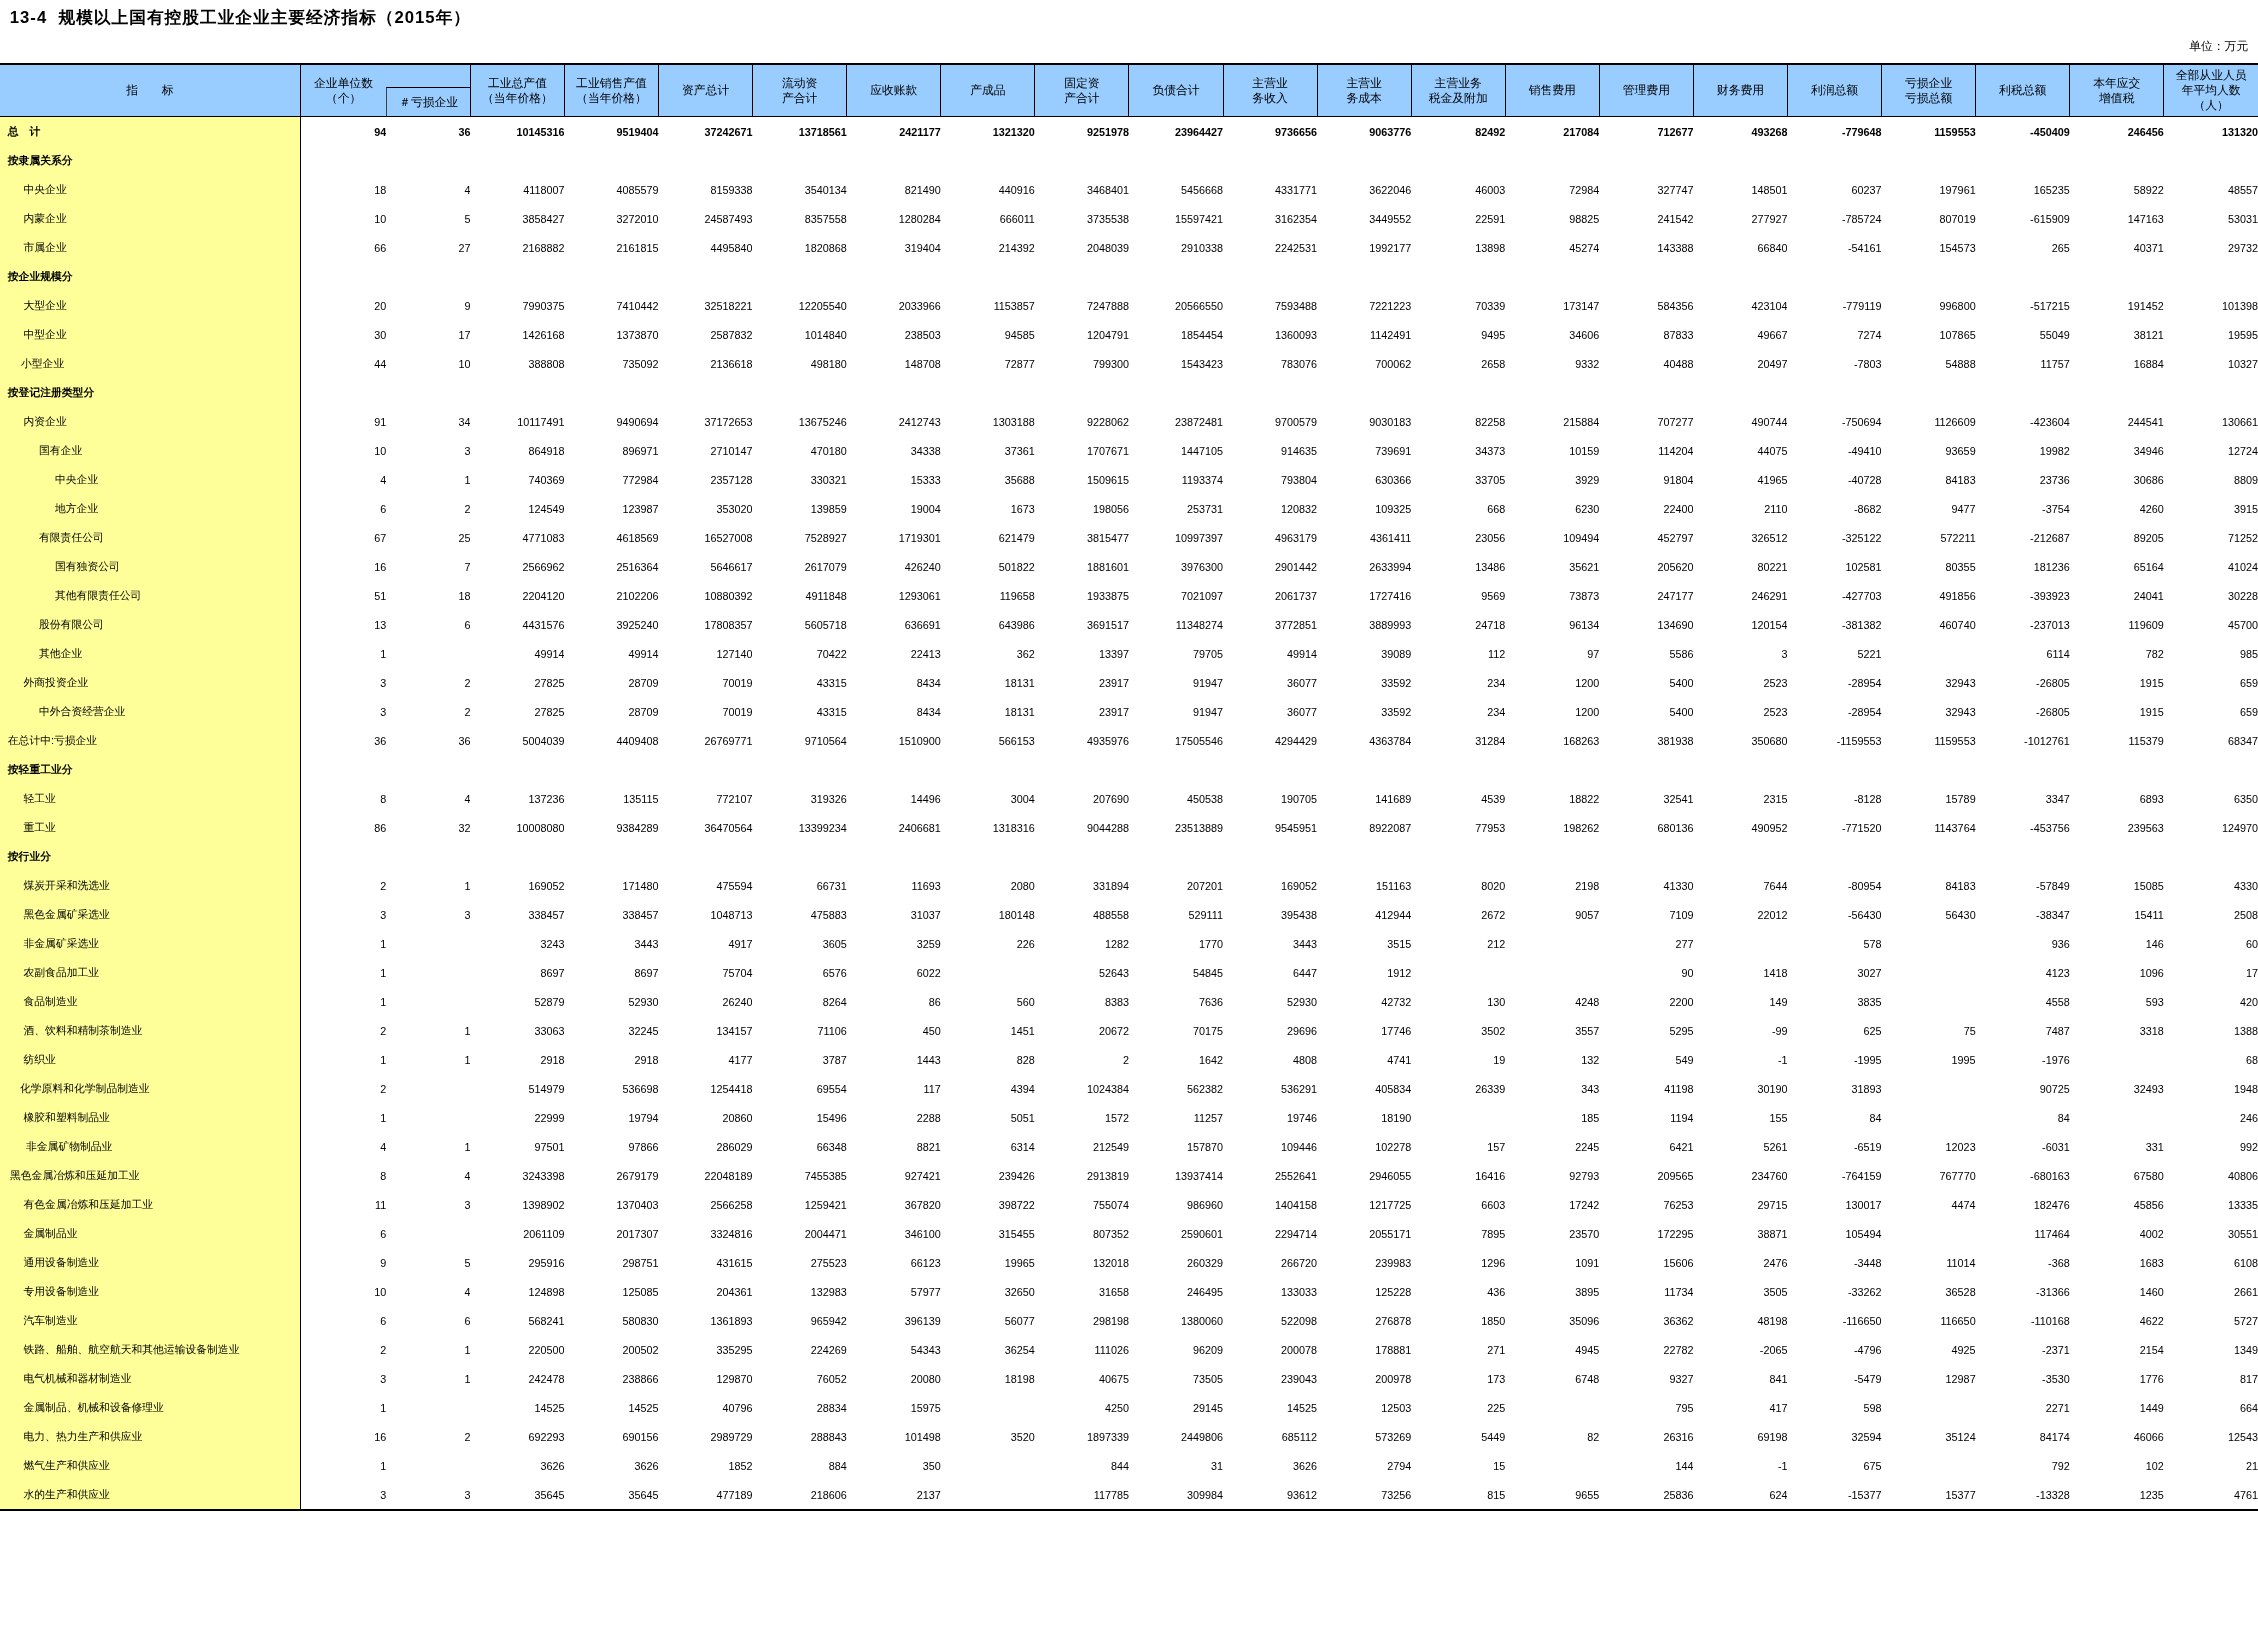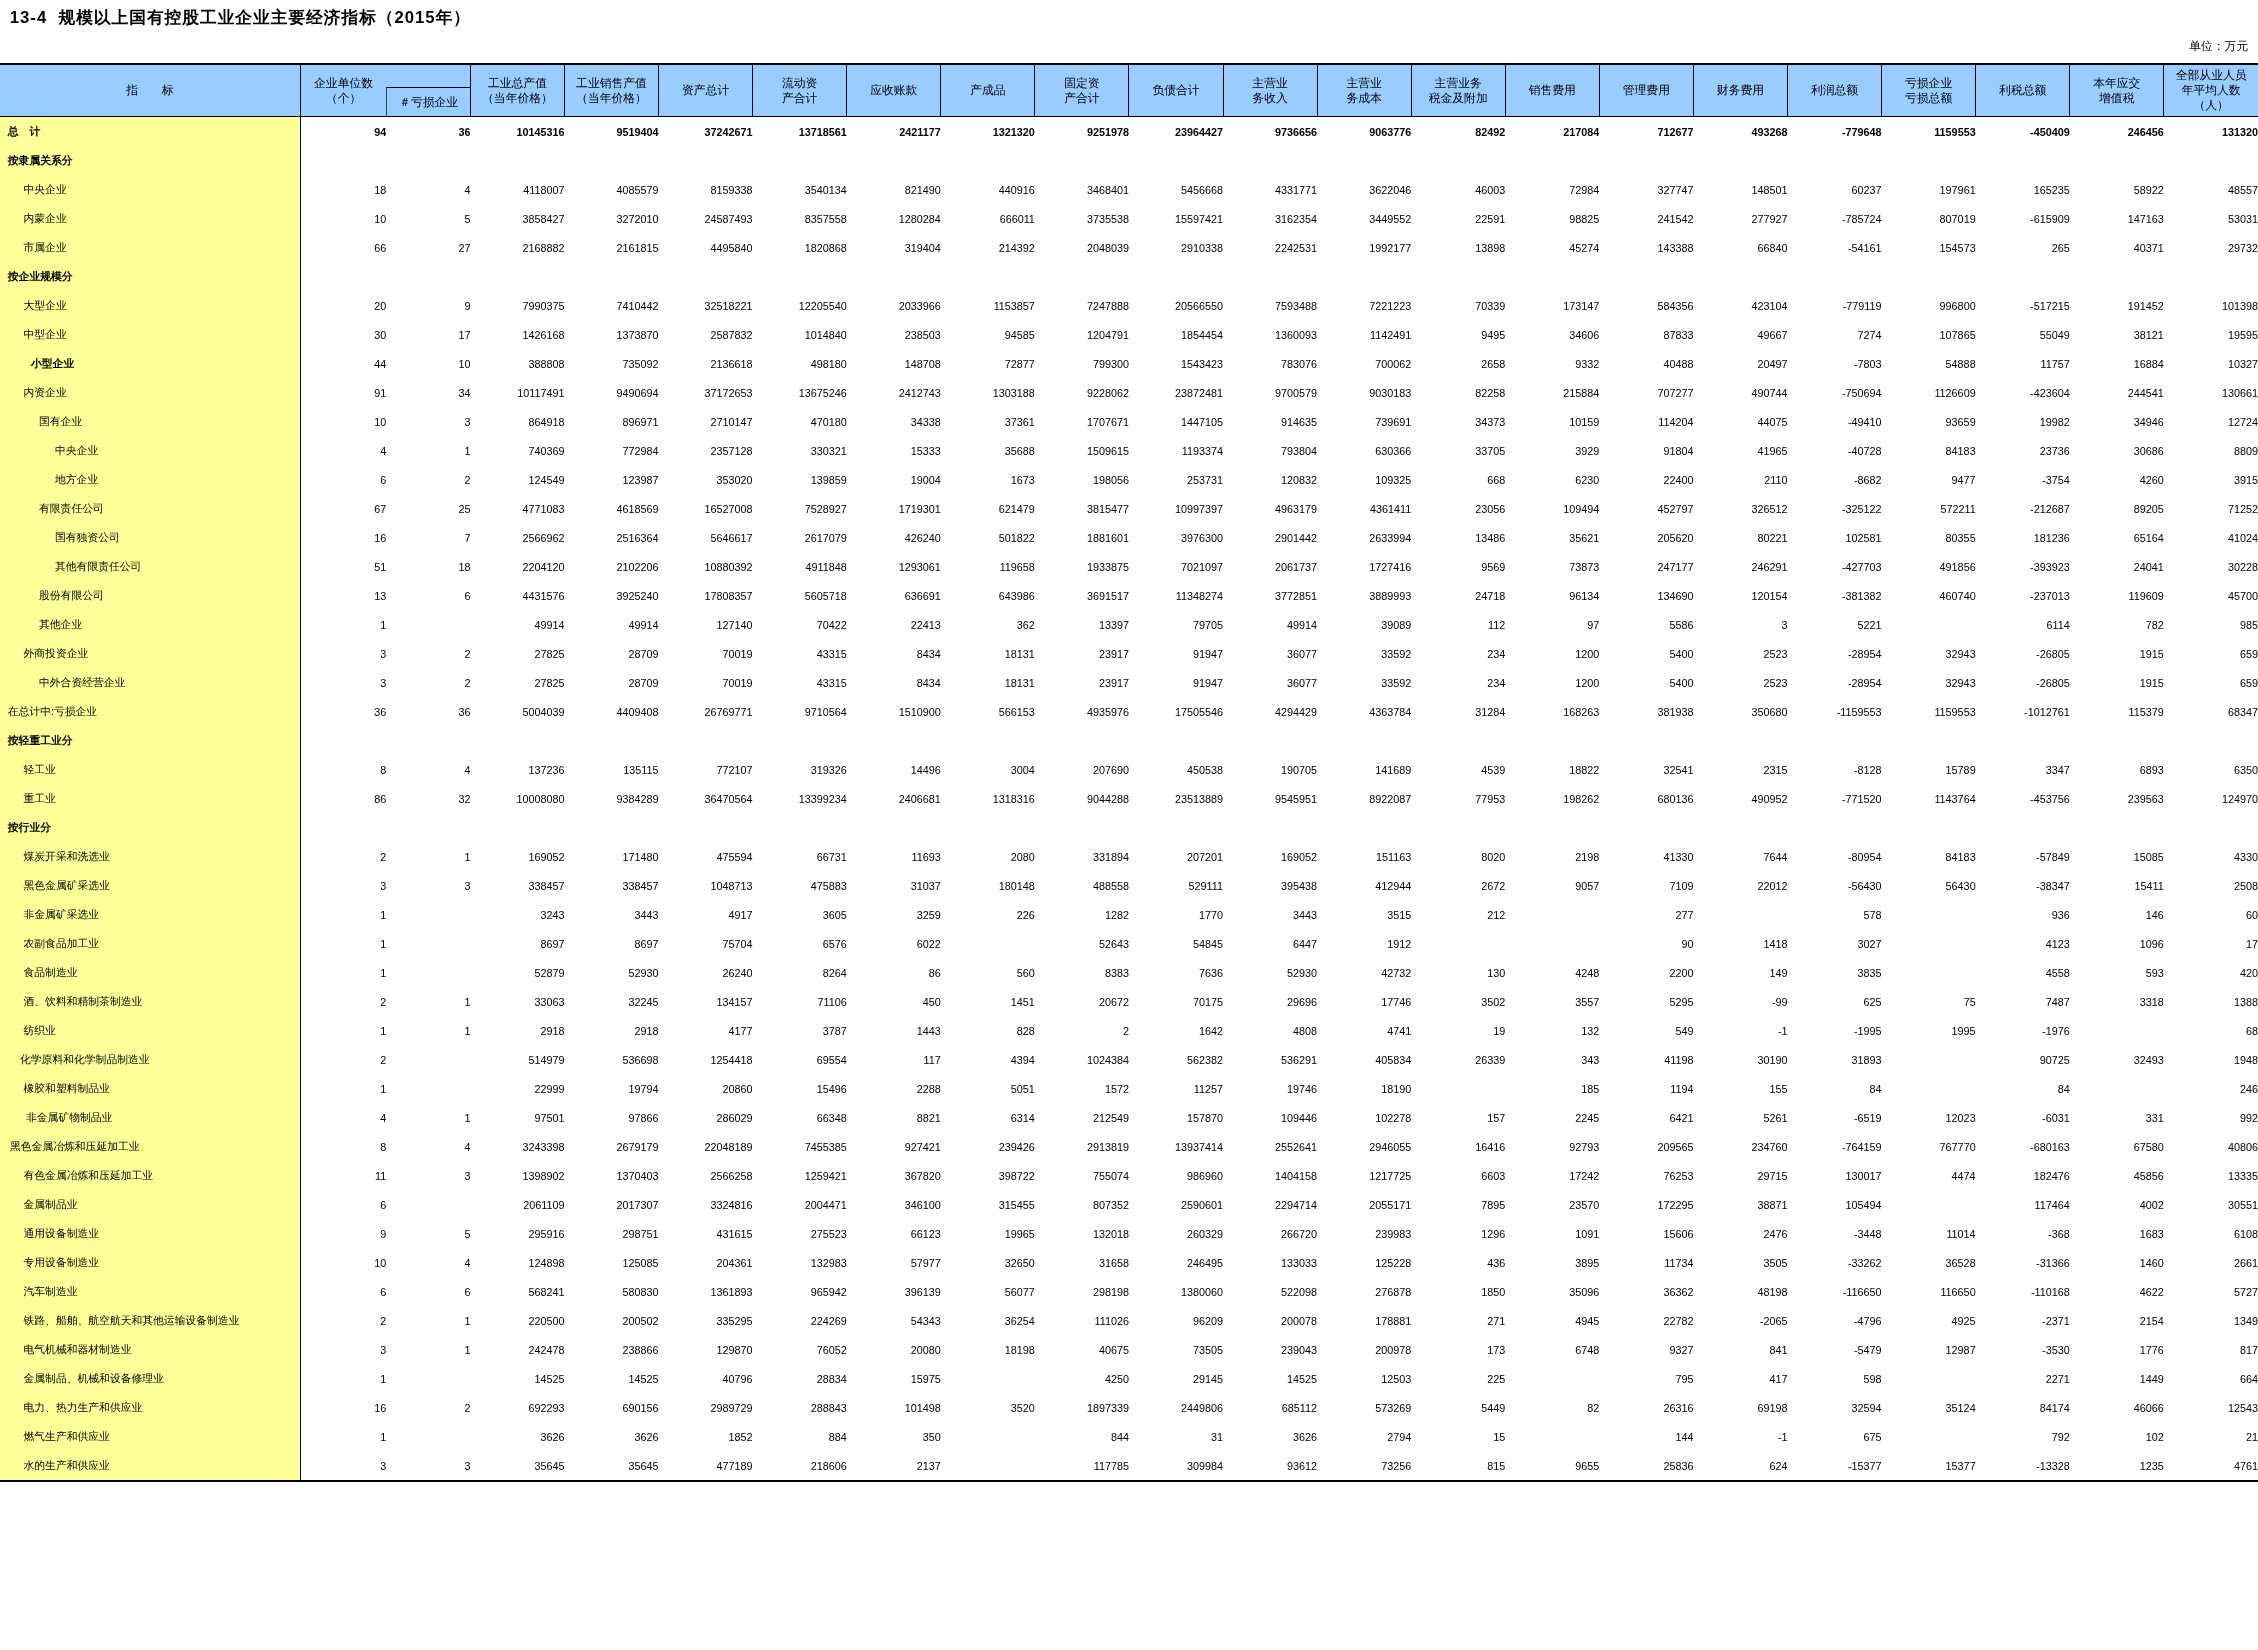--- a/index.html
+++ b/index.html
@@ -301,21 +301,21 @@
         <td class="num">34606</td>
         <td class="num">87833</td>
         <td class="num">49667</td>
         <td class="num">7274</td>
         <td class="num">107865</td>
         <td class="num">55049</td>
         <td class="num">38121</td>
         <td class="num">19595</td>
       </tr>
       <tr>
-        <td class="rowlabel" style="padding-left: 31px; font-weight: bold;">小型企业</td>
+        <td class="rowlabel" style="padding-left: 21px;">小型企业</td>
         <td class="num">44</td>
         <td class="num">10</td>
         <td class="num">388808</td>
         <td class="num">735092</td>
         <td class="num">2136618</td>
         <td class="num">498180</td>
         <td class="num">148708</td>
         <td class="num">72877</td>
         <td class="num">799300</td>
         <td class="num">1543423</td>
@@ -323,20 +323,44 @@
         <td class="num">700062</td>
         <td class="num">2658</td>
         <td class="num">9332</td>
         <td class="num">40488</td>
         <td class="num">20497</td>
         <td class="num">-7803</td>
         <td class="num">54888</td>
         <td class="num">11757</td>
         <td class="num">16884</td>
         <td class="num">10327</td>
+      </tr>
+      <tr>
+        <td class="rowlabel b" style="padding-left: 7.8px;">按登记注册类型分</td>
+        <td class="num"></td>
+        <td class="num"></td>
+        <td class="num"></td>
+        <td class="num"></td>
+        <td class="num"></td>
+        <td class="num"></td>
+        <td class="num"></td>
+        <td class="num"></td>
+        <td class="num"></td>
+        <td class="num"></td>
+        <td class="num"></td>
+        <td class="num"></td>
+        <td class="num"></td>
+        <td class="num"></td>
+        <td class="num"></td>
+        <td class="num"></td>
+        <td class="num"></td>
+        <td class="num"></td>
+        <td class="num"></td>
+        <td class="num"></td>
+        <td class="num"></td>
       </tr>
       <tr>
         <td class="rowlabel" style="padding-left: 23.5px;">内资企业</td>
         <td class="num">91</td>
         <td class="num">34</td>
         <td class="num">10117491</td>
         <td class="num">9490694</td>
         <td class="num">37172653</td>
         <td class="num">13675246</td>
         <td class="num">2412743</td>

